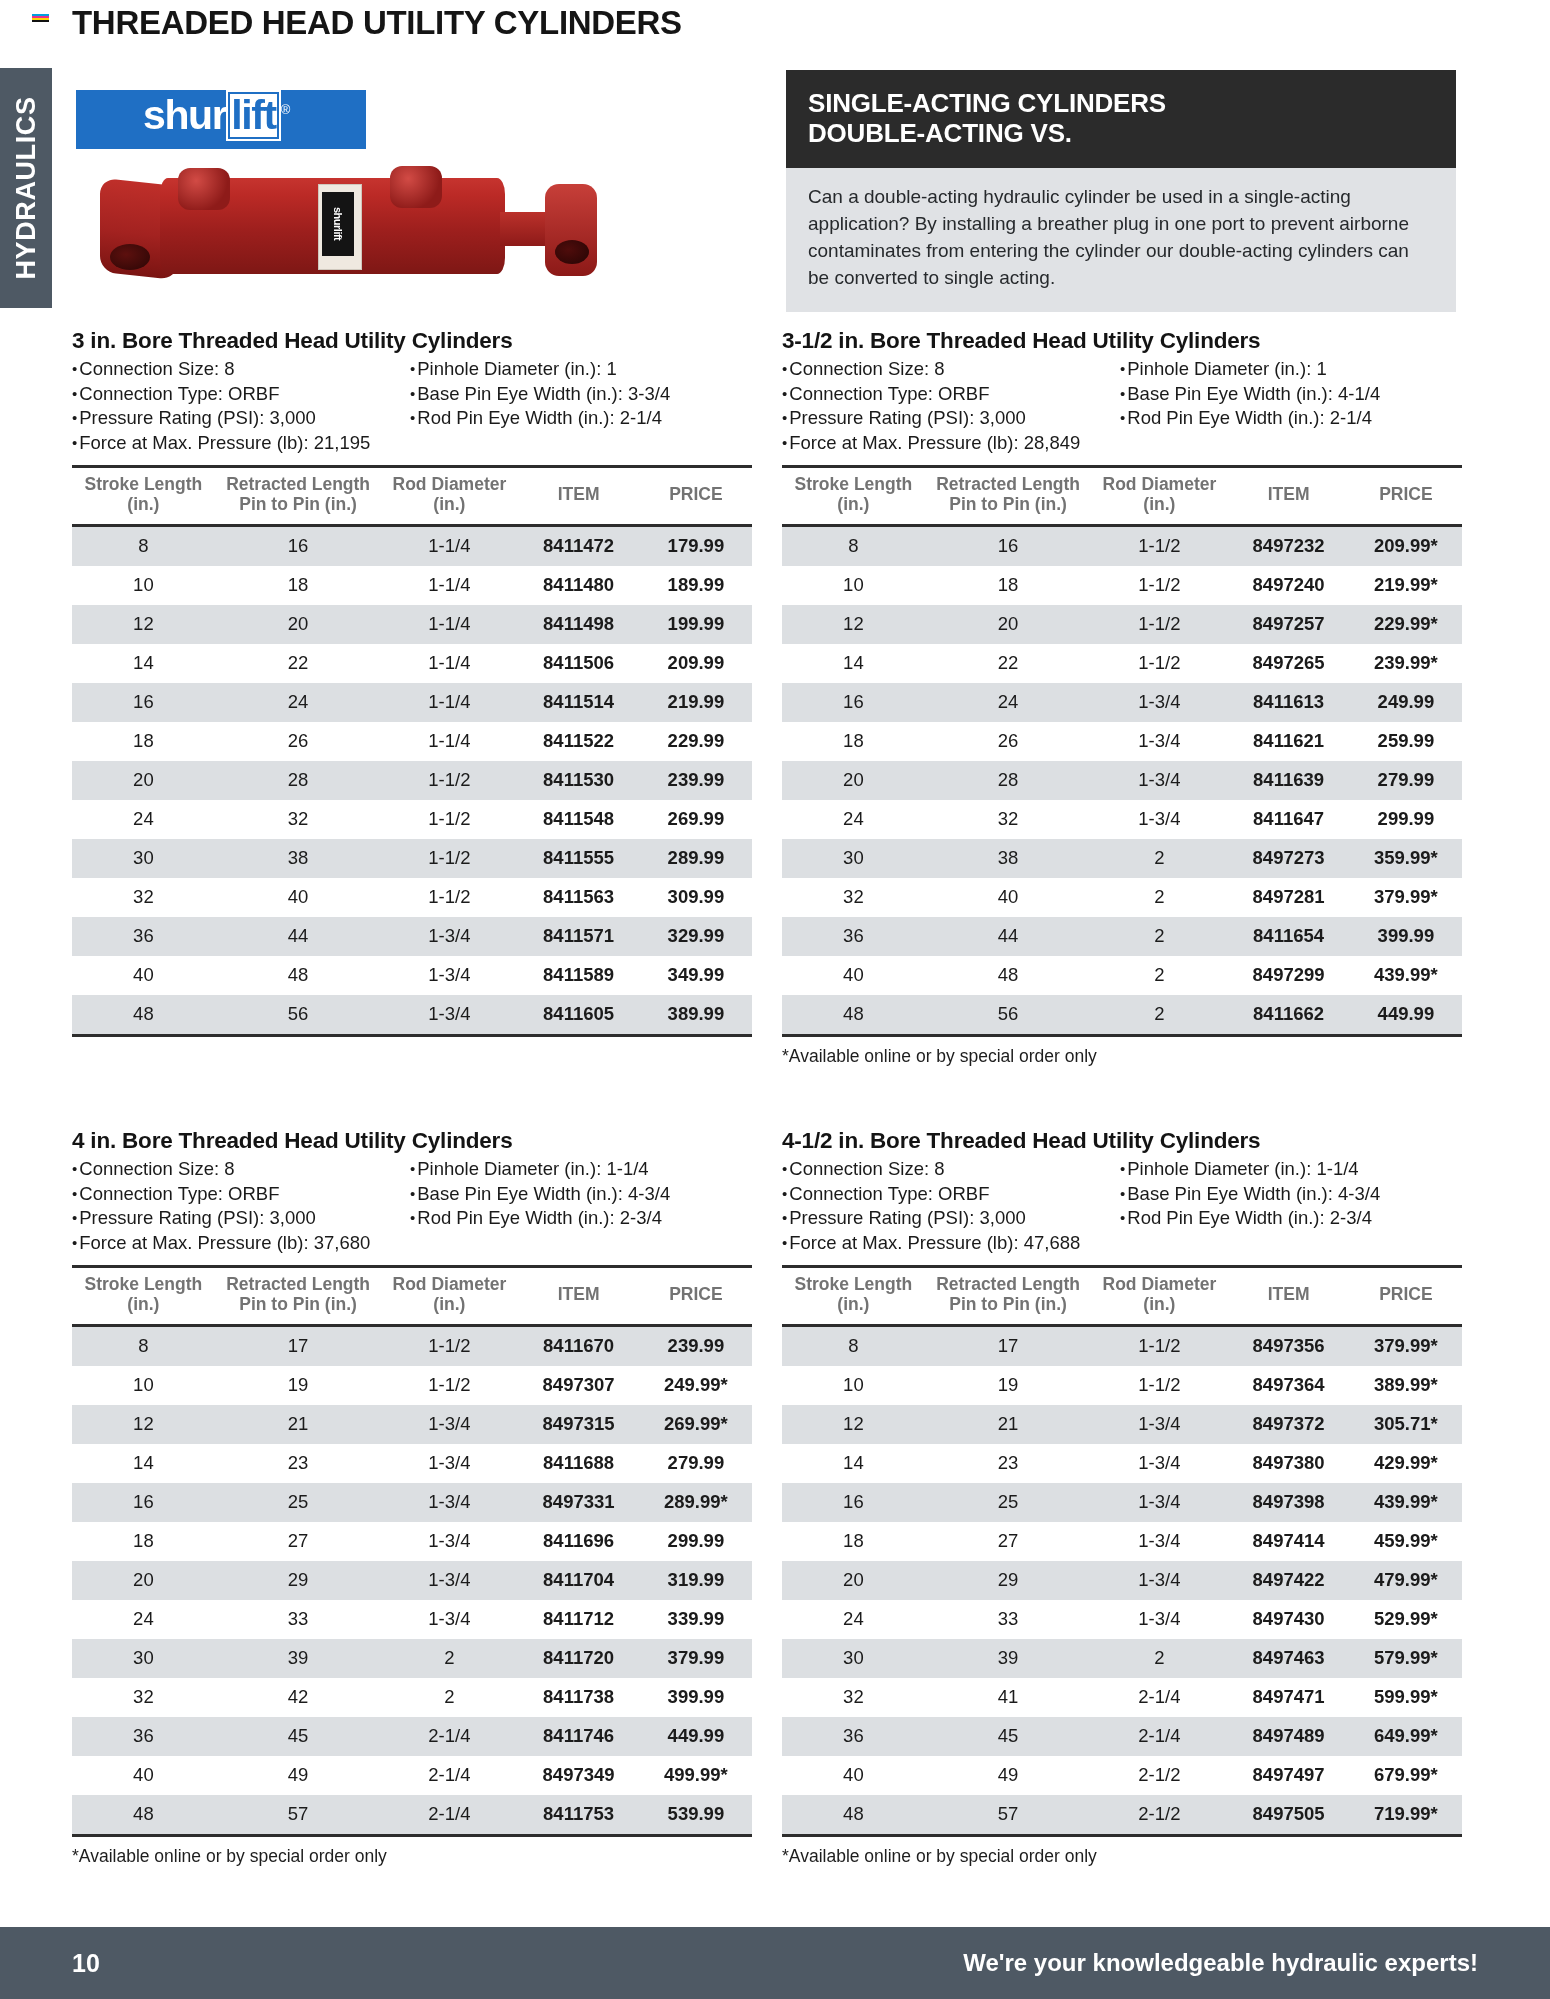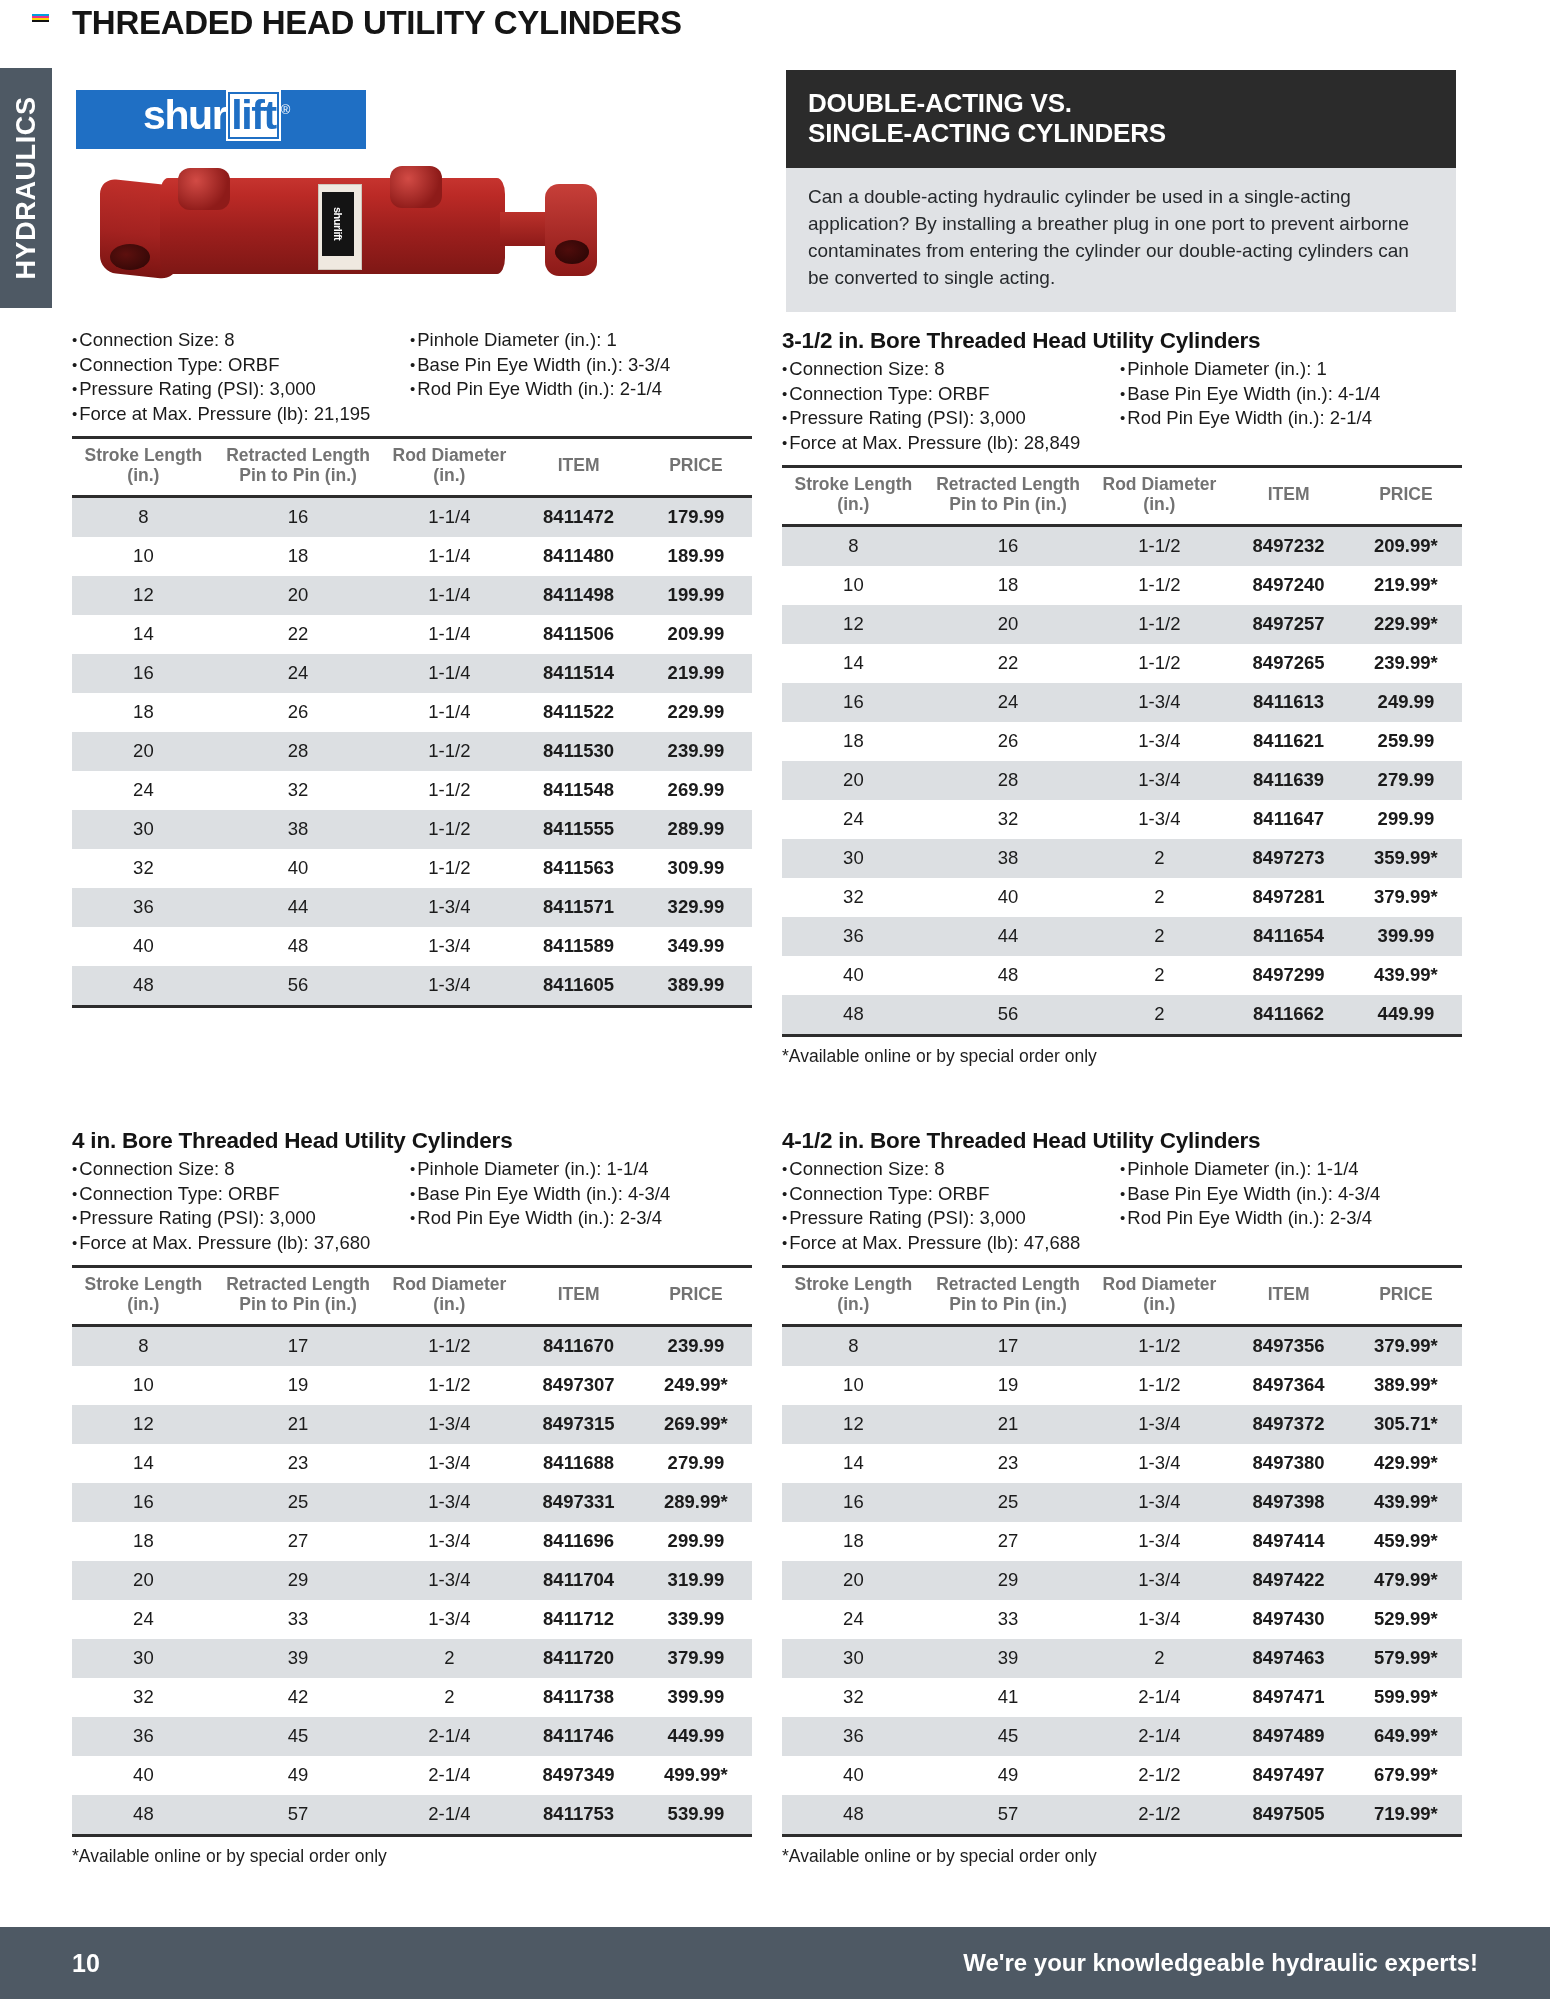--- a/index.html
+++ b/index.html
@@ -331,27 +331,28 @@
   <div class="cyl-eye-right"></div>
   <div class="cyl-eye-hole-r"></div>
   <div class="cyl-eye-hole-l"></div>
   <div class="cyl-label"></div>
   <div class="cyl-label-bars"></div>
   <div class="cyl-label-brand">shurlift</div>
 </div>
 
 <div class="tipbox">
   <div class="tipbox-head">
+    <div>SINGLE-ACTING CYLINDERS</div>
     <div>DOUBLE-ACTING VS.</div>
-    <div>SINGLE-ACTING CYLINDERS</div>
   </div>
   <div class="tipbox-body">Can a double-acting hydraulic cylinder be used in a single-acting application? By installing a breather plug in one port to prevent airborne contaminates from entering the cylinder our double-acting cylinders can be converted to single acting.</div>
 </div>
 
 <div class="section" id="sec-0" style="left:72px; top:328px; width:680px;">
+  <div class="sec-title">3 in. Bore Threaded Head Utility Cylinders</div>
   <div class="spec-cols">
     <div class="spec-col left">
       <div class="spec-li">Connection Size: 8</div>
       <div class="spec-li">Connection Type: ORBF</div>
       <div class="spec-li">Pressure Rating (PSI): 3,000</div>
       <div class="spec-li">Force at Max. Pressure (lb): 21,195</div>
     </div>
     <div class="spec-col">
       <div class="spec-li">Pinhole Diameter (in.): 1</div>
       <div class="spec-li">Base Pin Eye Width (in.): 3-3/4</div>

